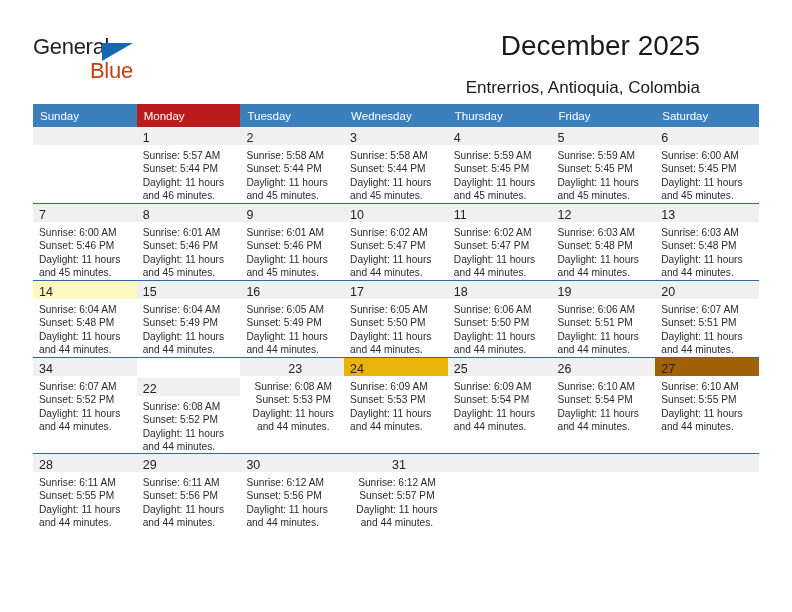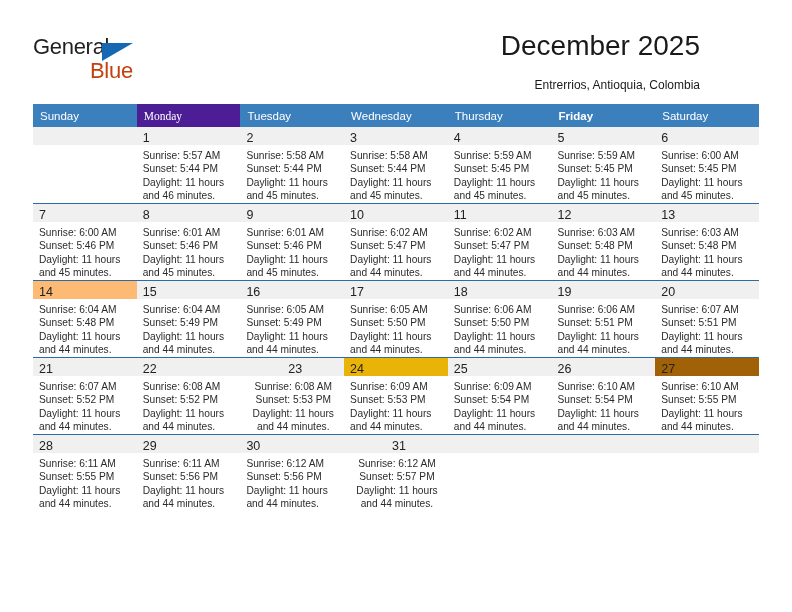--- a/index.html
+++ b/index.html
@@ -71,21 +71,21 @@
     color: #1a1a1a;
     font-weight: normal;
     text-align: right;
     white-space: nowrap;
     font-family: "Liberation Sans", sans-serif;
   }
   .subtitle {
     position: absolute;
     right: 36px;
     top: 78px;
-    font-size: 12px;
+    font-size: 17px;
     color: #1a1a1a;
     white-space: nowrap;
     font-family: "Liberation Sans", sans-serif;
   }
 
   
   .calendar {
     position: absolute;
     left: 33px;
     top: 104px;
@@ -160,25 +160,25 @@
 
     <div class="title">December 2025</div>
     <div class="subtitle">Entrerrios, Antioquia, Colombia</div>
 
   </div>
 
   <table class="calendar">
     <thead>
       <tr id="weekday-row">
           <th style="background: rgb(60, 127, 189);">Sunday</th>
-          <th style="background: #4c1d95; font-family: Liberation Serif, serif;">Monday</th>
+          <th style="background: #b91c1c;">Monday</th>
           <th style="background: rgb(60, 127, 189);">Tuesday</th>
           <th style="background: rgb(60, 127, 189);">Wednesday</th>
           <th style="background: rgb(60, 127, 189);">Thursday</th>
-          <th style="background: rgb(60, 127, 189); font-weight: bold;">Friday</th>
+          <th style="background: rgb(60, 127, 189);">Friday</th>
           <th style="background: rgb(60, 127, 189);">Saturday</th>
         </tr>
     </thead>
     <tbody id="calendar-body">
         <tr class="week">
           <td class="empty" style="border-top: none;">
             <div class="cell-inner">
               <div class="daynum-band" style="background: rgb(240, 240, 240);"><span class="daynum"></span></div>
               <div class="details">
                 <div></div>
@@ -330,21 +330,21 @@
                 <div>Sunset: 5:48 PM</div>
                 <div>Daylight: 11 hours</div>
                 <div>and 44 minutes.</div>
               </div>
             </div>
           </td>
         </tr>
         <tr class="week">
           <td style="border-top-color: rgb(42, 107, 168);">
             <div class="cell-inner">
-              <div class="daynum-band" style="background: #fdba74;"><span class="daynum">14</span></div>
+              <div class="daynum-band" style="background: #fef9c3;"><span class="daynum">14</span></div>
               <div class="details">
                 <div>Sunrise: 6:04 AM</div>
                 <div>Sunset: 5:48 PM</div>
                 <div>Daylight: 11 hours</div>
                 <div>and 44 minutes.</div>
               </div>
             </div>
           </td>
           <td style="border-top-color: rgb(42, 107, 168);">
             <div class="cell-inner">
@@ -409,32 +409,32 @@
                 <div>Sunset: 5:51 PM</div>
                 <div>Daylight: 11 hours</div>
                 <div>and 44 minutes.</div>
               </div>
             </div>
           </td>
         </tr>
         <tr class="week">
           <td style="border-top-color: rgb(42, 107, 168);">
             <div class="cell-inner">
-              <div class="daynum-band" style="background: rgb(240, 240, 240);"><span class="daynum">21</span></div>
+              <div class="daynum-band" style="background: rgb(240, 240, 240);"><span class="daynum">34</span></div>
               <div class="details">
                 <div>Sunrise: 6:07 AM</div>
                 <div>Sunset: 5:52 PM</div>
                 <div>Daylight: 11 hours</div>
                 <div>and 44 minutes.</div>
               </div>
             </div>
           </td>
           <td style="border-top-color: rgb(42, 107, 168);">
             <div class="cell-inner">
-              <div class="daynum-band" style="background: rgb(240, 240, 240);"><span class="daynum">22</span></div>
+              <div class="daynum-band" style="background: rgb(240, 240, 240); margin-top: 20px;"><span class="daynum">22</span></div>
               <div class="details">
                 <div>Sunrise: 6:08 AM</div>
                 <div>Sunset: 5:52 PM</div>
                 <div>Daylight: 11 hours</div>
                 <div>and 44 minutes.</div>
               </div>
             </div>
           </td>
           <td style="border-top-color: rgb(42, 107, 168); text-align: center;">
             <div class="cell-inner">

